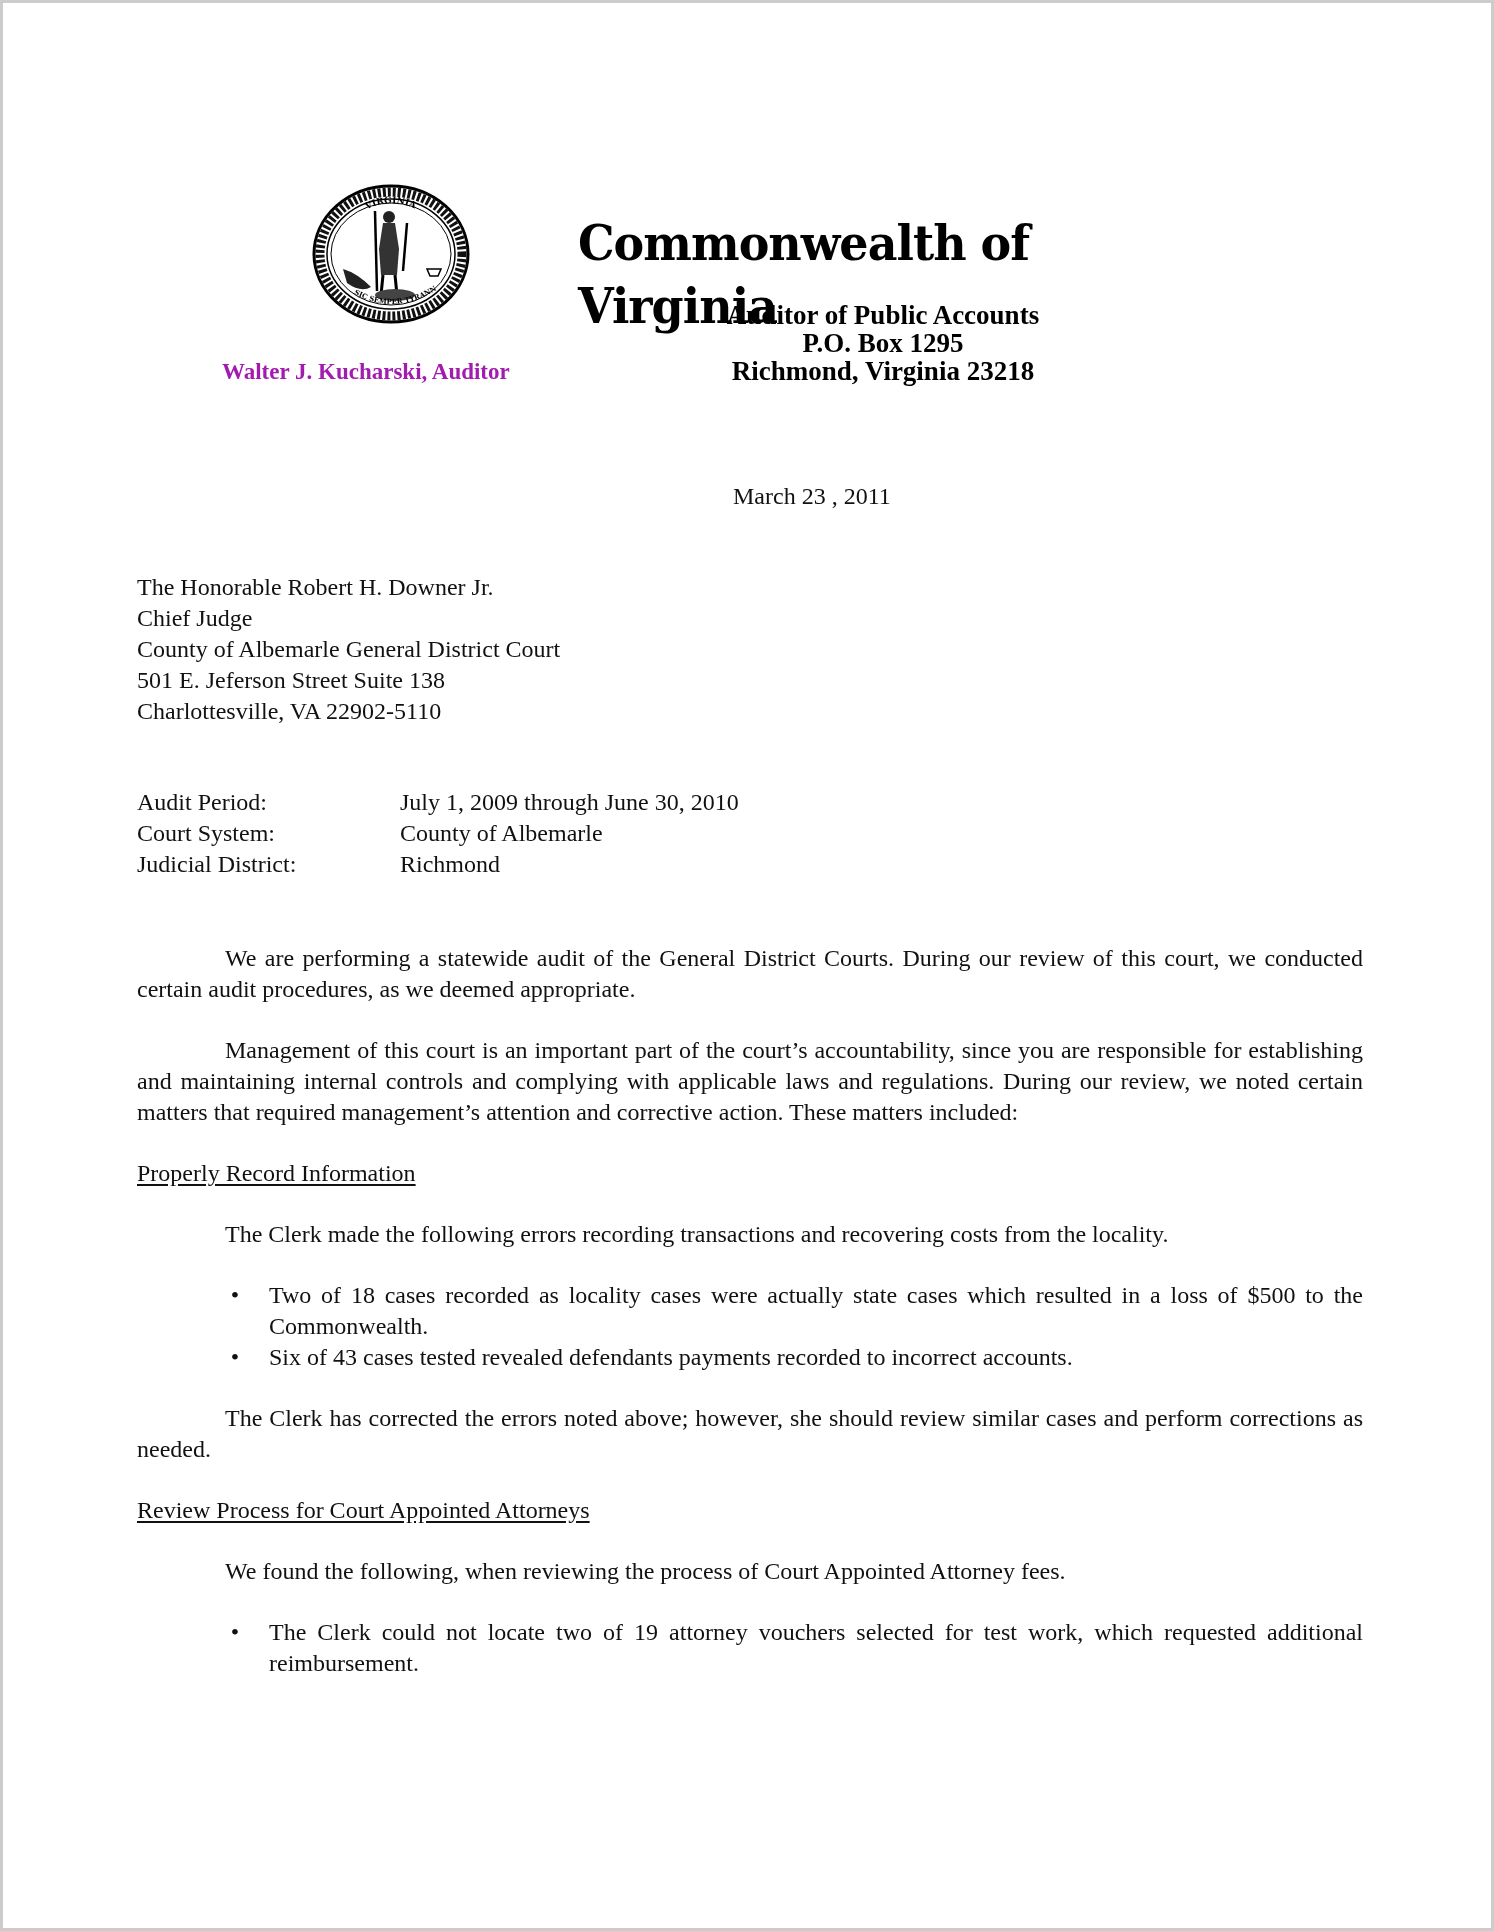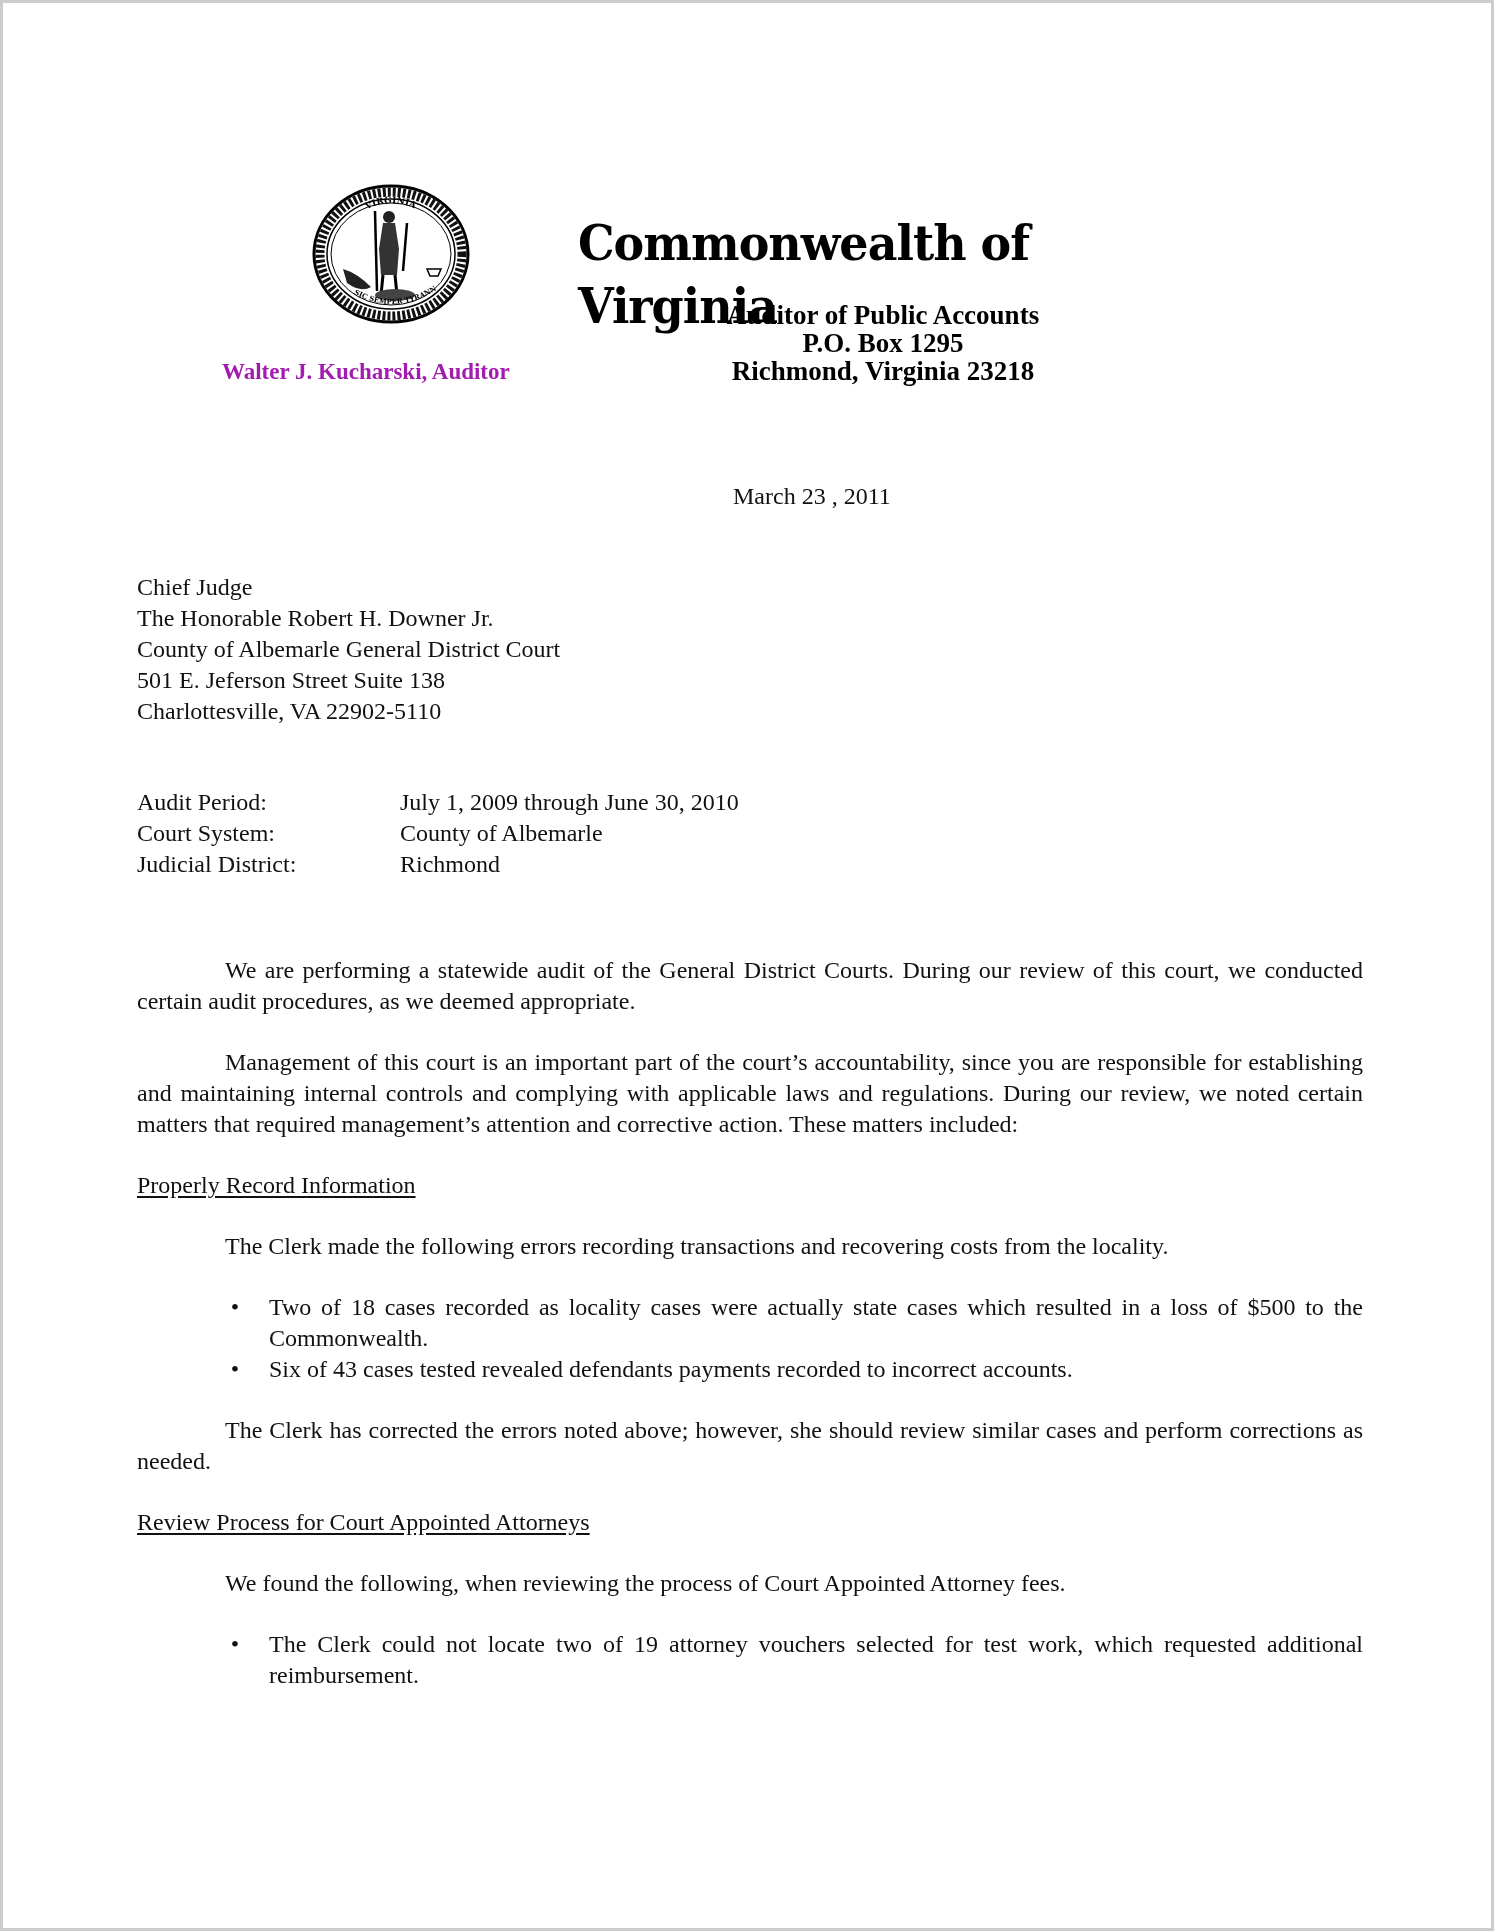--- a/index.html
+++ b/index.html
@@ -38,21 +38,21 @@
     font-size: 23px; line-height: 28px; color: #a21caf; white-space: nowrap;
   }
   .body-text { font-size: 24px; line-height: 31px; color: #111; }
   .date { left: 730px; top: 478px; white-space: nowrap; }
   .address { left: 134px; top: 569px; }
   .address div { white-space: nowrap; }
   .audit-info { left: 134px; top: 784px; width: 800px; }
   .audit-row { display: flex; white-space: nowrap; }
   .audit-label { width: 263px; }
   .content { left: 134px; top: 940px; width: 1226px; }
-  .para { text-align: justify; text-indent: 88px; margin: 12px 0 30px 0; }
+  .para { text-align: justify; text-indent: 88px; margin: 0 0 30px 0; }
   .para.lead { text-indent: 0; padding-left: 88px; margin-bottom: 30px; }
   .section-heading { text-decoration: underline; text-underline-offset: 3px; margin: 0 0 30px 0; }
   ul.bullets { list-style: none; margin: 0 0 30px 0; padding: 0; }
   ul.bullets li { position: relative; padding-left: 132px; text-align: justify; }
   ul.bullets li .bullet {
     position: absolute; left: 88px; top: 0; width: 20px; text-align: center;
   }
 </style>
 </head>
 <body>
@@ -93,22 +93,22 @@
     <div>Auditor of Public Accounts</div>
     <div>P.O. Box 1295</div>
     <div>Richmond, Virginia 23218</div>
   </div>
 
   <div class="abs auditor-name">Walter J. Kucharski, Auditor</div>
 
   <div class="abs body-text date">March 23 , 2011</div>
 
   <div class="abs body-text address">
+    <div>The Honorable Robert H. Downer Jr.</div>
     <div>Chief Judge</div>
-    <div>The Honorable Robert H. Downer Jr.</div>
     <div>County of Albemarle General District Court</div>
     <div>501 E. Jeferson Street Suite 138</div>
     <div>Charlottesville, VA 22902-5110</div>
   </div>
 
   <div class="abs body-text audit-info">
     <div class="audit-row">
       <span class="audit-label">Audit Period:</span>
       <span>July 1, 2009 through June 30, 2010</span>
     </div>

